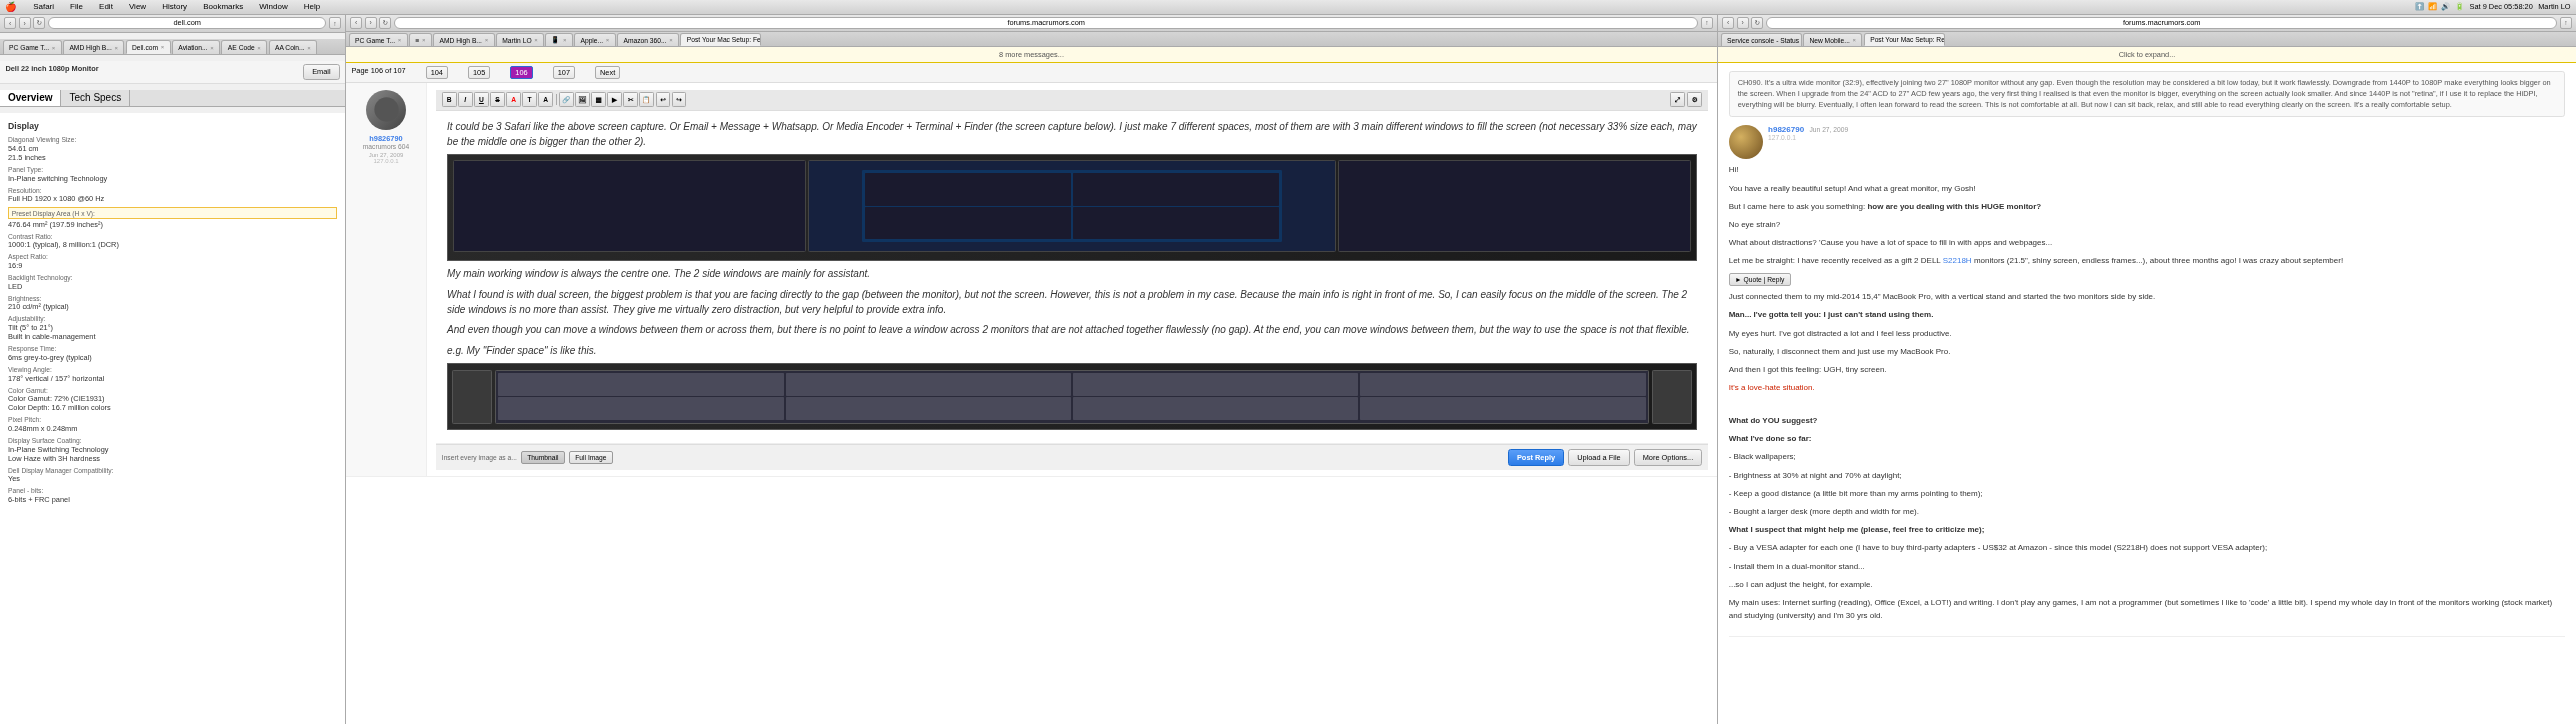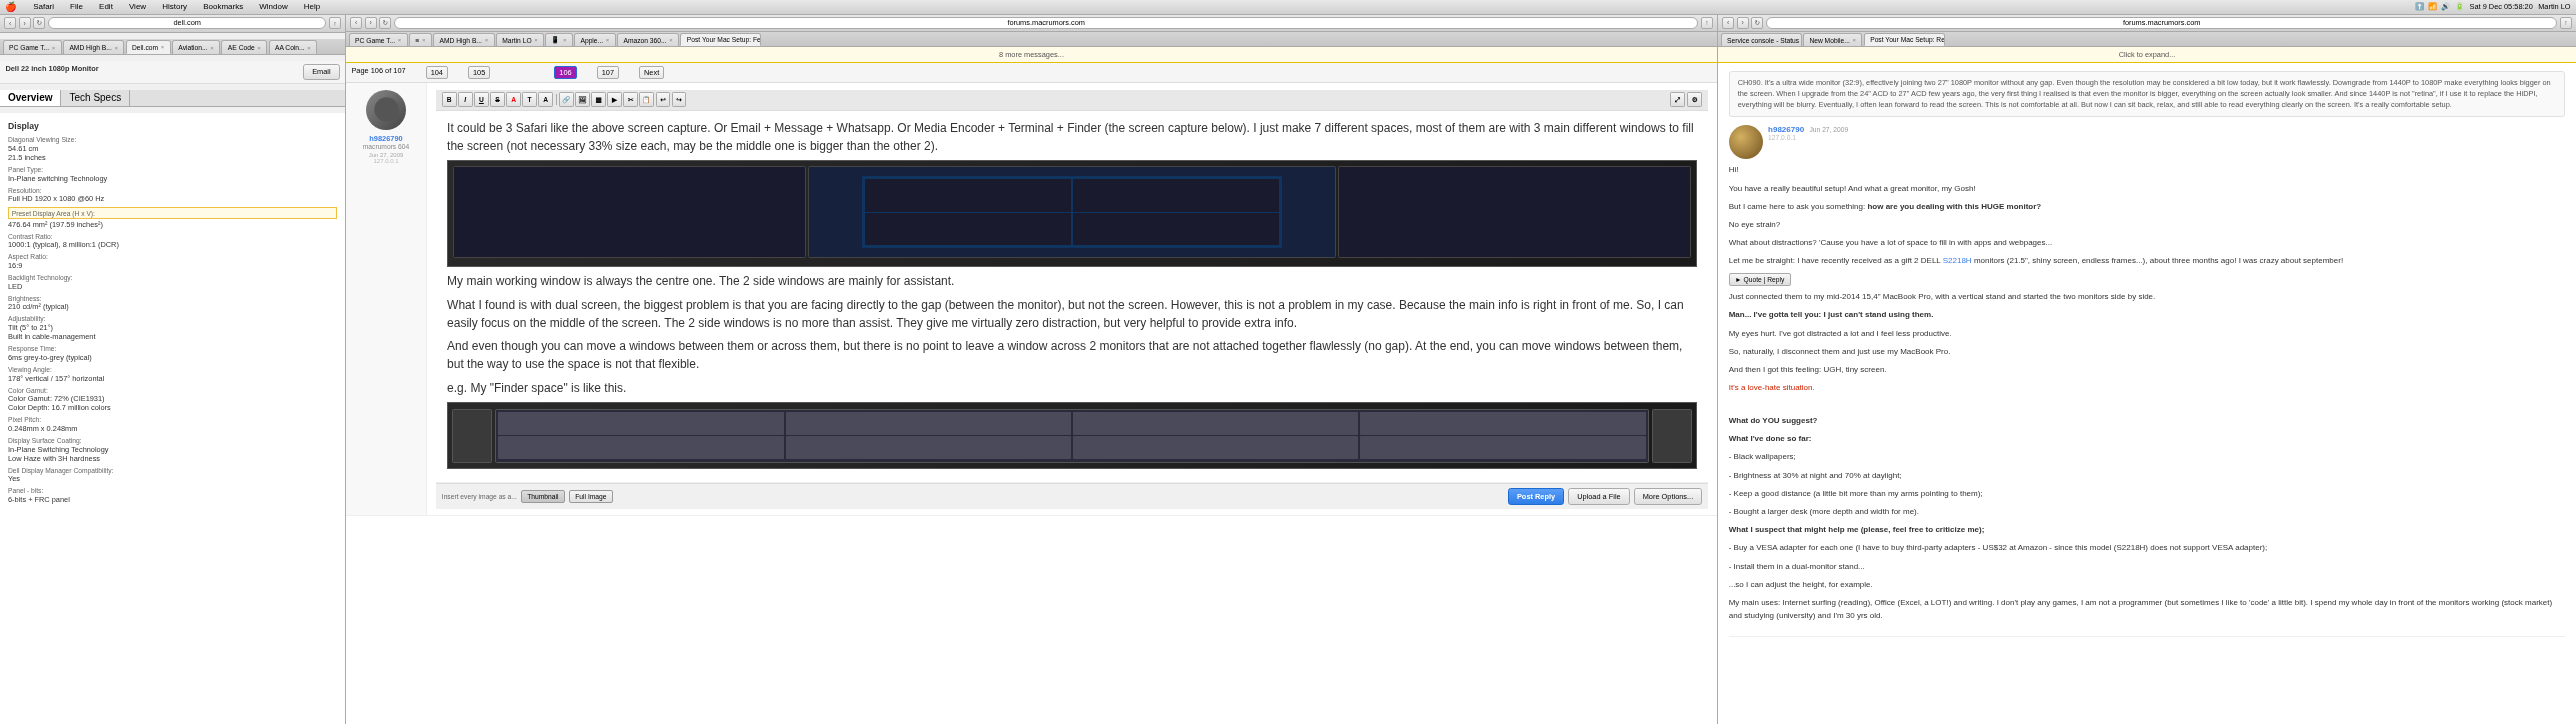--- a/index.html
+++ b/index.html
@@ -217,21 +217,20 @@
       background: linear-gradient(to bottom, #f8f8f8, #e8e8e8);
       border: 0.7px solid #aaa;
       border-radius: 2px;
       cursor: pointer;
       font-size: 7.4px;
     }
     .page-btn.current {
       background: #a21caf;
       color: white;
       border-color: #2a6ad0;
-      margin-left: 44px;
     }
 
     .forum-content {
       flex: 1;
       overflow-y: auto;
       background: white;
     }
 
     .composer-toolbar {
       display: flex;
@@ -251,23 +250,24 @@
       display: flex; align-items: center; justify-content: center;
       font-size: 6.7px; font-weight: bold;
     }
 
     .post-content {
       padding: 8px 10.7px;
       border-bottom: 0.7px solid #eee;
     }
 
     .post-body {
-      font-size: 12px;
+      font-size: 10px;
       line-height: 1.5;
       color: #333;
+      font-style: italic;
     }
 
     .post-body p { margin-bottom: 5.4px; }
 
     .composer-footer {
       display: flex;
       align-items: center;
       justify-content: space-between;
       padding: 4px 5.4px;
       background: #f0f0f0;

